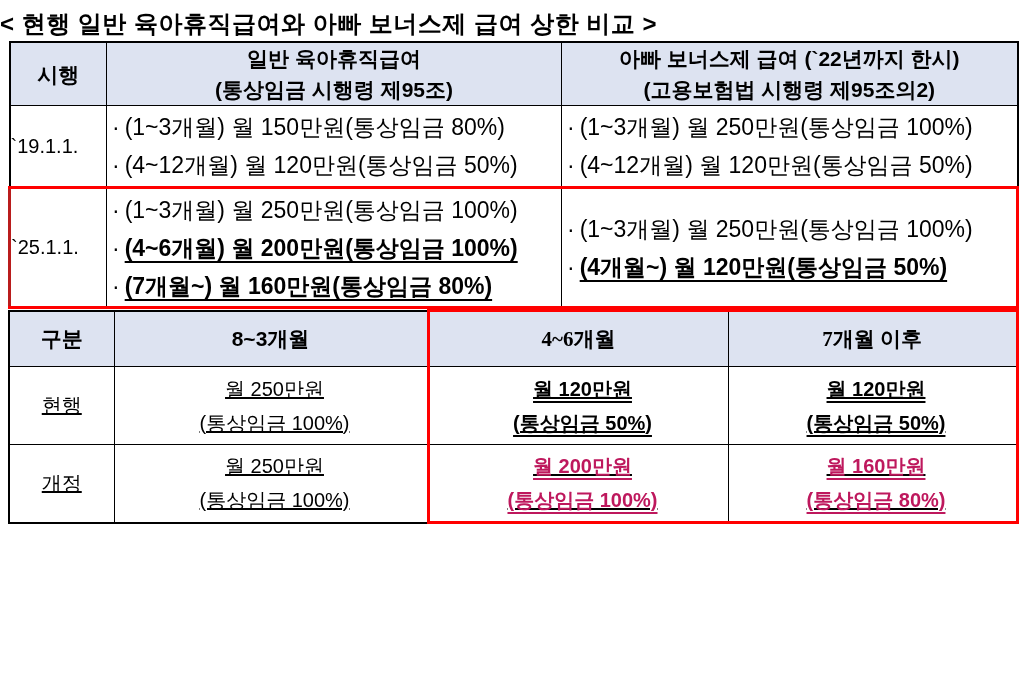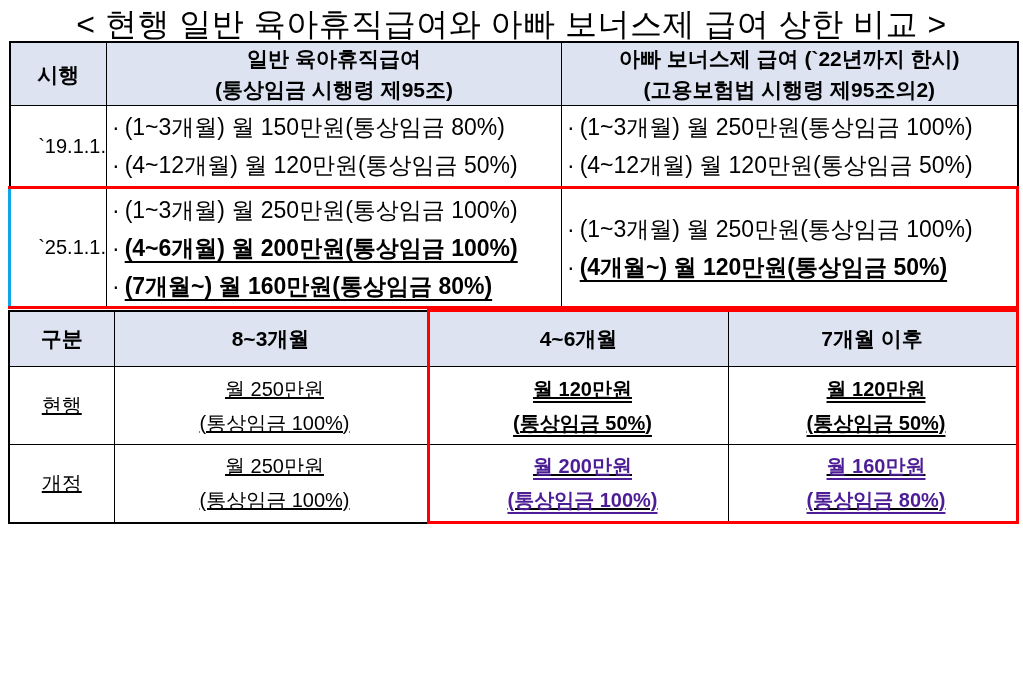--- a/index.html
+++ b/index.html
@@ -5,23 +5,23 @@
   html,body{margin:0;padding:0;background:#ffffff;}
   body{
     width:1023px;height:687px;
     font-family:"Liberation Sans","DejaVu Sans",sans-serif;
     color:#000;
     -webkit-font-smoothing:antialiased;
   }
   .page{position:relative;width:1023px;height:687px;overflow:hidden;}
 
   .doc-title{
-    text-align:center;
-    font-weight:400;
-    font-size:32px;
+    text-align:left;
+    font-weight:700;
+    font-size:24px;
     letter-spacing:0.5px;
     line-height:34px;
   }
   .title1{margin-top:7px;}
   .title2{margin-top:24px;margin-bottom:9px;}
 
   table{
     border-collapse:collapse;
     table-layout:fixed;
     margin-left:8px;
@@ -46,57 +46,56 @@
   
   .t1 .hrow{height:60px;}
   .t1 .row0{height:82px;}
   .t1 .row1{height:83px;}
   .t1 .row2{height:120px;}
   .t1 col.c-date{width:97px;}
   .t1 col.c-gen{width:455px;}
   .t1 col.c-bon{width:456px;}
 
   .date-cell{
-    text-align:right;
+    text-align:left;
     font-size:20px;
-    padding-left:8px;
   }
   .bline{
     font-size:23px;
     line-height:38px;
     text-align:left;
     padding-left:5px;
     white-space:nowrap;
   }
   .bline .bullet{margin-right:5px;}
   .emph{
     font-weight:700;
     text-decoration:underline;
     text-underline-offset:5px;
     text-decoration-thickness:2px;
   }
-  .blue{color:#4c1d95;}
+  .blue{color:#be185d;}
 
   
   .t1 tr.hl td{border-top:3px solid #ff0000;border-bottom:3px solid #ff0000;}
-  .t1 tr.hl td:first-child{border-left:3px solid #0ea5e9;}
+  .t1 tr.hl td:first-child{border-left:3px solid #b91c1c;}
   .t1 tr.hl td:last-child{border-right:3px solid #ff0000;}
 
   
   .t2 .hrow{height:56px;margin-left:32px;}
   .t2 .drow{height:78px;text-decoration:underline;}
   .t2 col.c0{width:105px;}
   .t2 col.c1{width:314px;}
   .t2 col.c2{width:300px;}
   .t2 col.c3{width:289px;}
   .t2 td{text-align:center;font-size:20px;}
   .cline{line-height:34px;white-space:nowrap;margin-left:8px;}
 
   
-  .t2 .hlT{border-top:3px solid #ff0000;}
+  .t2 .hlT{border-top:3px solid #ff0000;font-family:Liberation Serif, serif;}
   .t2 .hlB{border-bottom:3px solid #ff0000;}
   .t2 .hlL{border-left:3px solid #ff0000;}
   .t2 .hlR{border-right:3px solid #ff0000;}
 </style>
 </head>
 <body>
 
 <div class="page">
 
   <div class="doc-title title1">&lt; 현행 일반 육아휴직급여와 아빠 보너스제 급여 상한 비교 &gt;</div>

